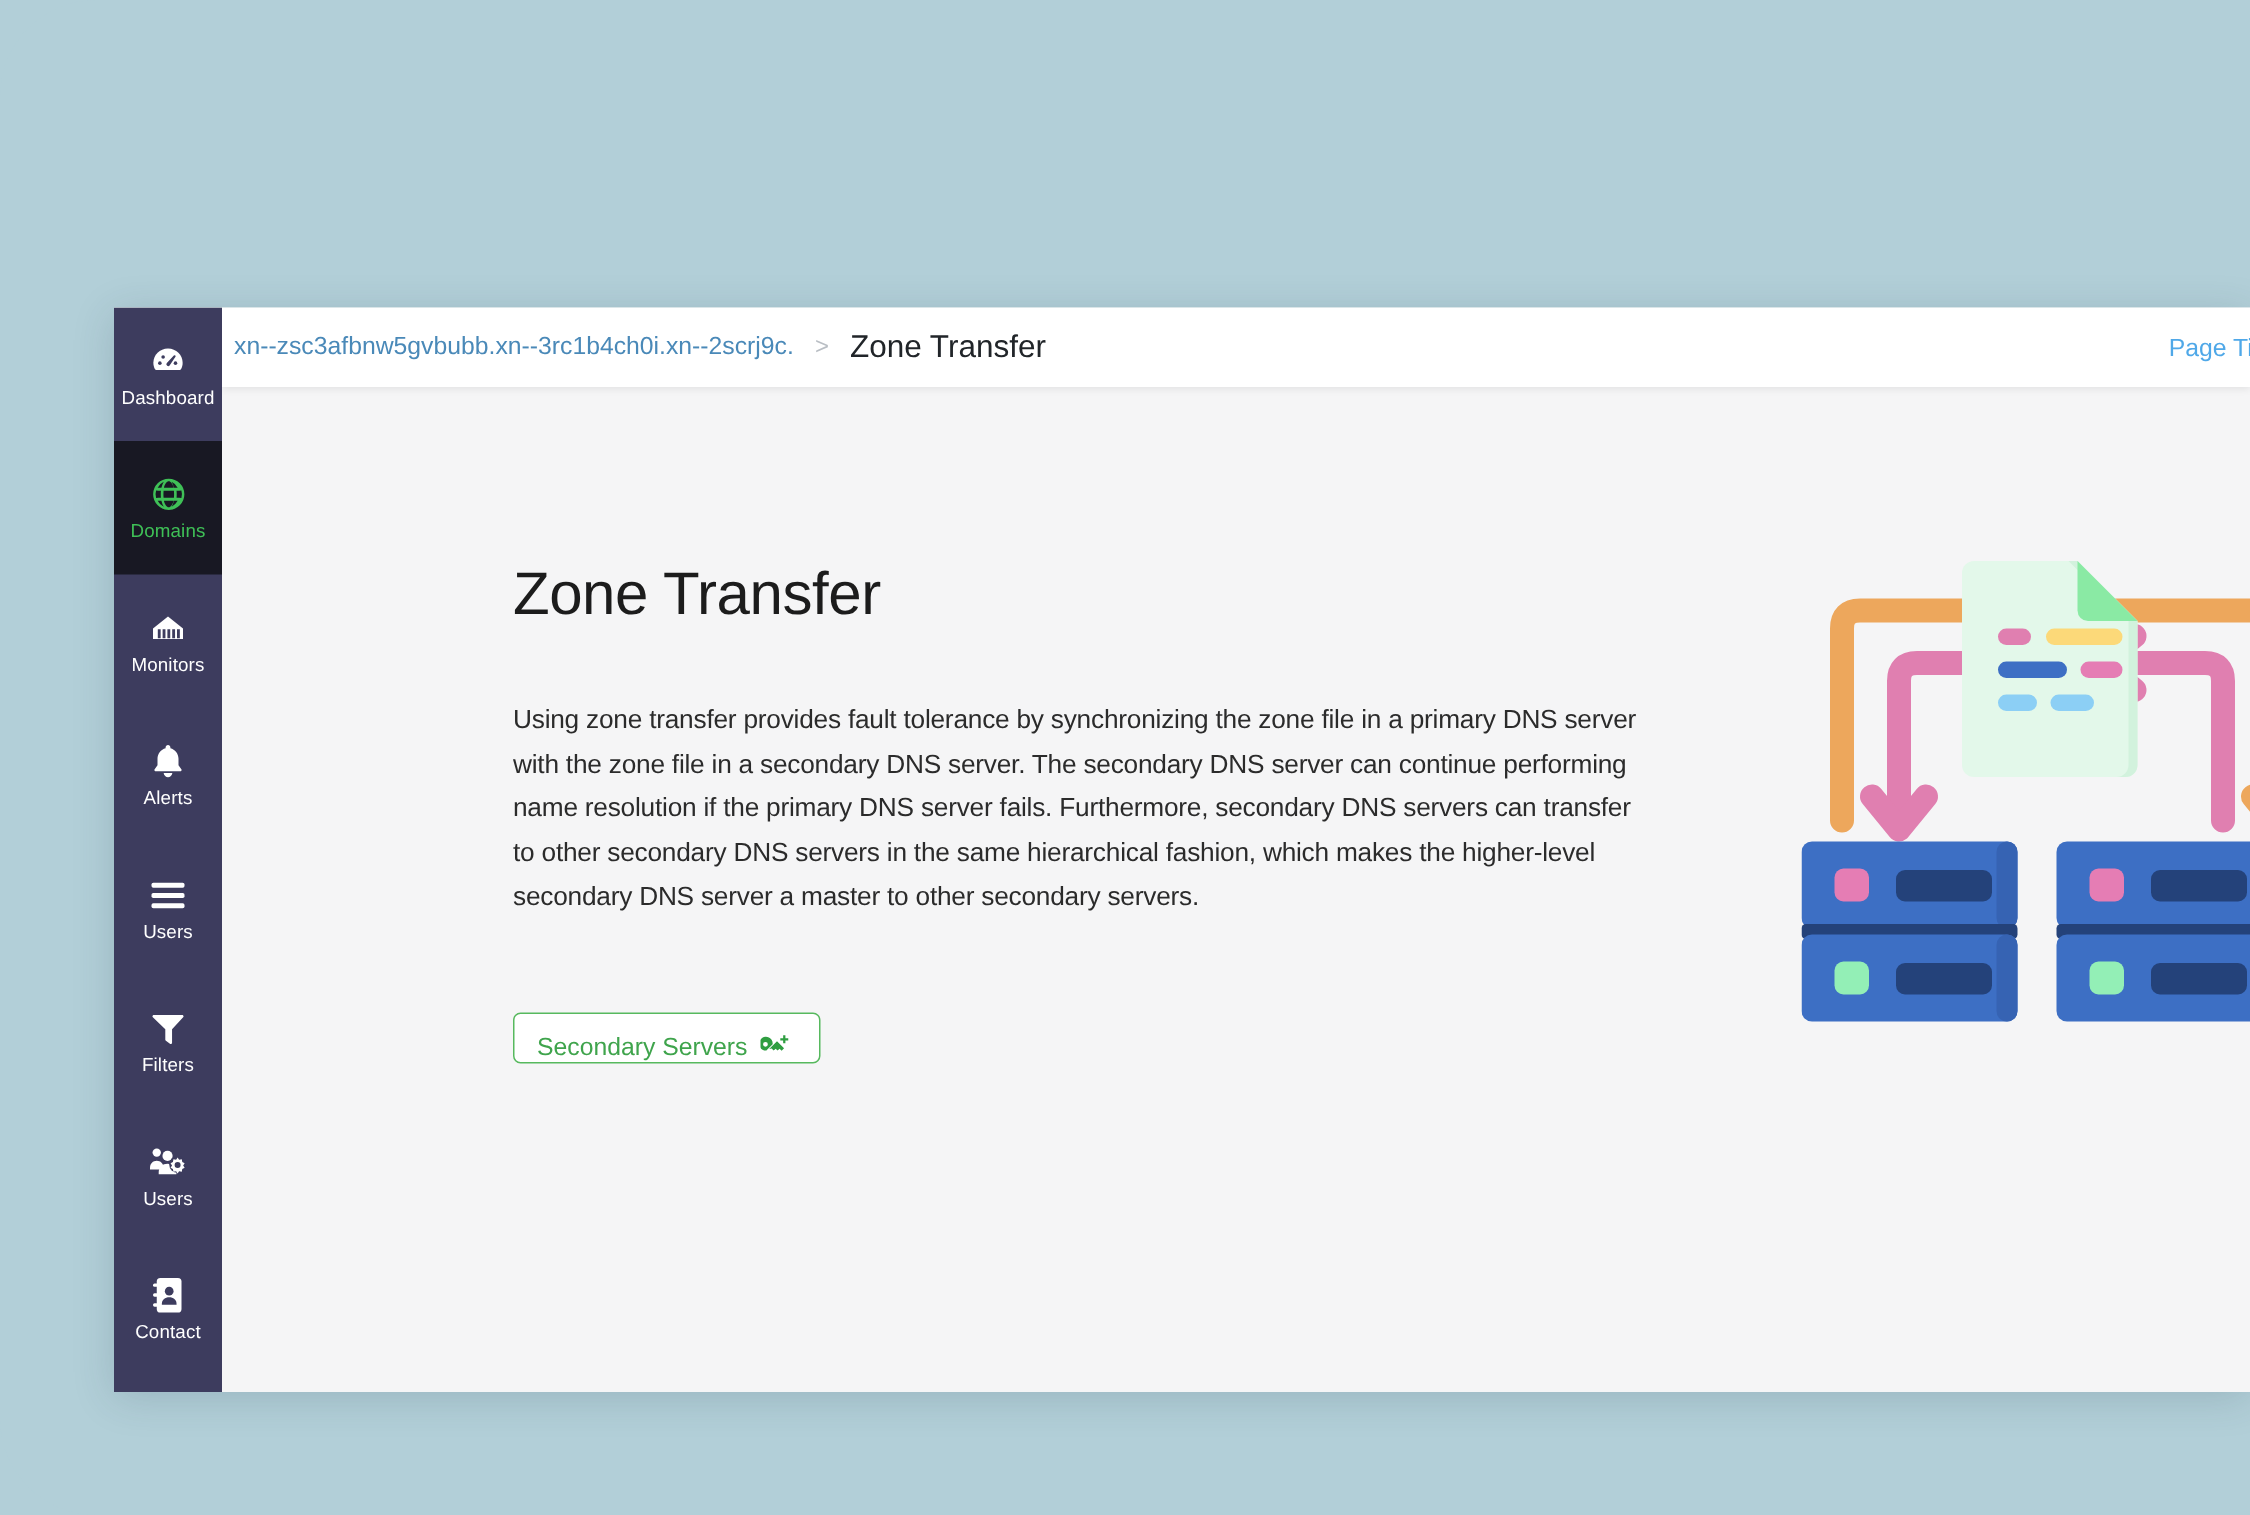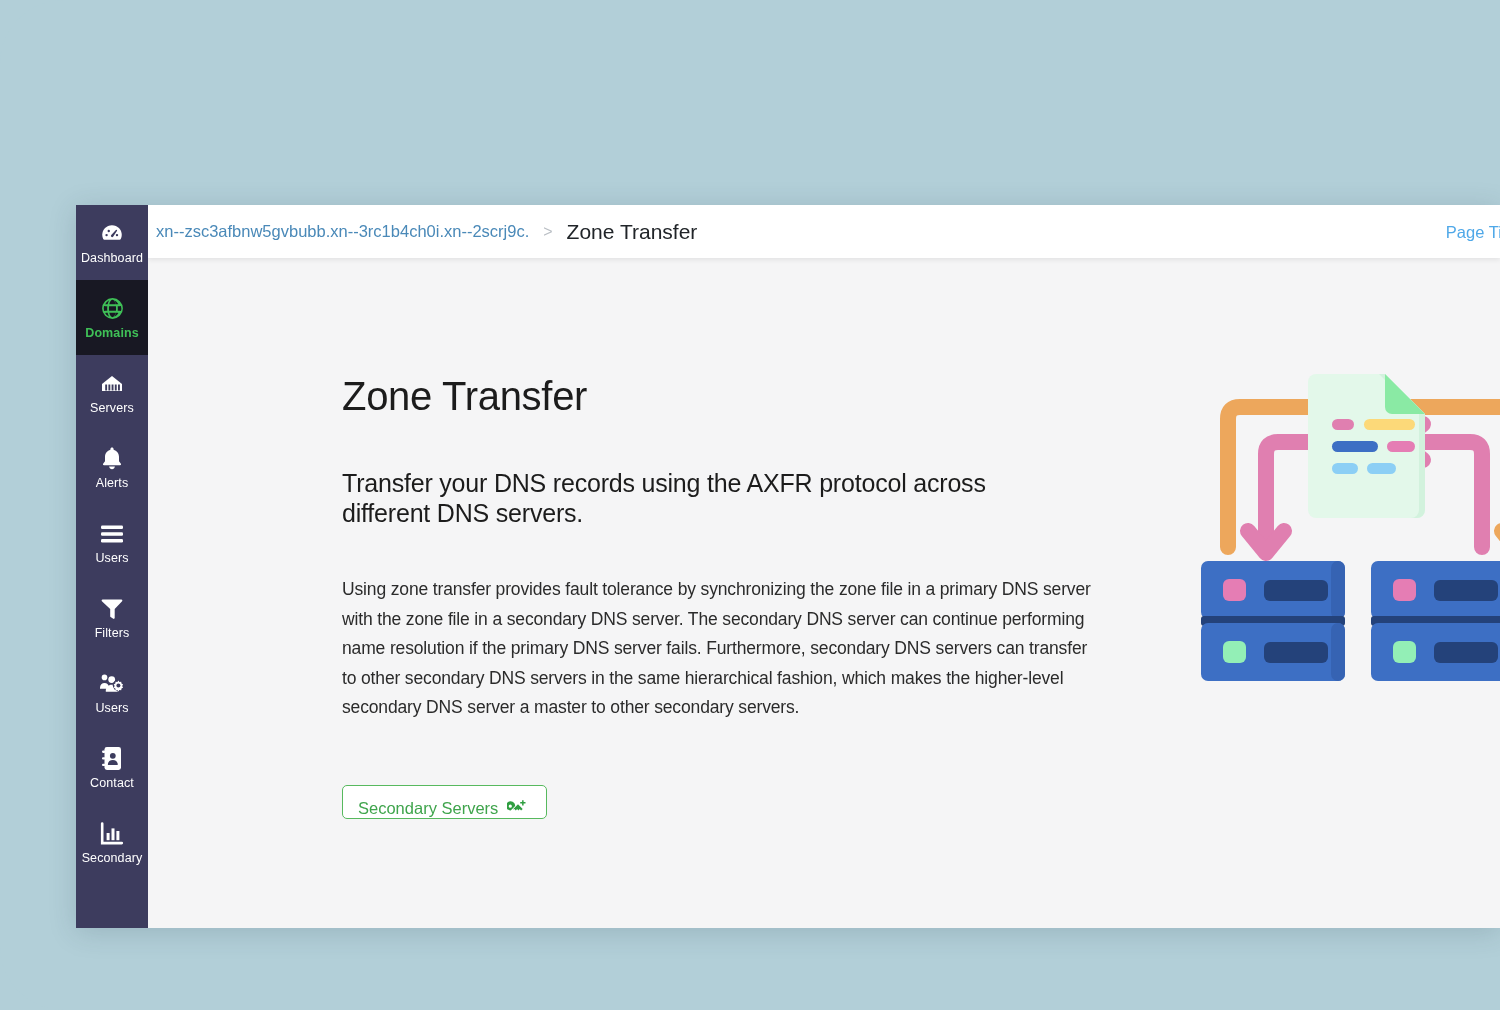--- a/index.html
+++ b/index.html
@@ -41,21 +41,21 @@
   #sidebar {
     position: absolute;
     left: 0; top: 0;
     width: 72px;
     height: 723px;
     background: #3d3c5e;
     z-index: 5;
   }
   .nav-item {
     width: 72px;
-    height: 75px;
+    height: 89px;
     display: flex;
     flex-direction: column;
     align-items: center;
     justify-content: center;
     gap: 5px;
     cursor: pointer;
     position: relative;
   }
   .nav-item .nav-icon {
     width: 26px; height: 26px;
@@ -65,21 +65,20 @@
   .nav-item .nav-icon svg { display:block; }
   .nav-label {
     font-size: 12.5px;
     color: #ffffff;
     letter-spacing: 0.1px;
     line-height: 1;
     white-space: nowrap;
   }
   .nav-item.active {
     background: #181823;
-    font-weight: bold;
   }
   .nav-item.active .nav-icon { color: #3fc057; }
   .nav-item.active .nav-label { color: #3fc057; }
 
   
   #topbar {
     position: absolute;
     left: 72px; top: 0;
     width: 1352px;
     height: 53px;
@@ -232,21 +231,21 @@
       <span class="nav-icon">
         <svg width="26" height="22" viewBox="0 0 26 22" fill="currentColor">
           <path d="M13 3L3 11v7h20v-7L13 3z"></path>
           <rect x="6.2" y="11.5" width="1.9" height="6" fill="#3d3c5e"></rect>
           <rect x="9.4" y="11.5" width="1.9" height="6" fill="#3d3c5e"></rect>
           <rect x="12.6" y="11.5" width="1.9" height="6" fill="#3d3c5e"></rect>
           <rect x="15.8" y="11.5" width="1.9" height="6" fill="#3d3c5e"></rect>
           <rect x="19" y="11.5" width="1.9" height="6" fill="#3d3c5e"></rect>
         </svg>
       </span>
-      <span class="nav-label">Servers</span>
+      <span class="nav-label">Monitors</span>
     </div>
 
     <div class="nav-item">
       <span class="nav-icon">
         <svg width="22" height="25" viewBox="0 0 22 25" fill="currentColor">
           <path d="M11 1.6c-.9 0-1.6.7-1.6 1.6v.6C6.3 4.6 4 7.4 4 10.8v4.4l-1.9 2.6c-.4.6 0 1.4.8 1.4h16.2c.8 0 1.2-.8.8-1.4L18 15.2v-4.4c0-3.4-2.3-6.2-5.4-7v-.6c0-.9-.7-1.6-1.6-1.6z"></path>
           <path d="M8.1 20.4c.2 1.6 1.5 2.8 2.9 2.8s2.7-1.2 2.9-2.8H8.1z"></path>
         </svg>
       </span>
       <span class="nav-label">Alerts</span>
@@ -321,21 +320,20 @@
       <span class="crumb-sep">&gt;</span>
       <span class="crumb-current">Zone Transfer</span>
     </div>
     <a id="page-tip">Page Tip</a>
   </header>
 
   <main id="content">
 
     <div id="text-col">
       <h1 id="hero-title">Zone Transfer</h1>
-      <h2 id="hero-sub">Transfer your DNS records using the AXFR protocol across different DNS servers.</h2>
       <p id="hero-body">Using zone transfer provides fault tolerance by synchronizing the zone file in a primary DNS server with the zone file in a secondary DNS server. The secondary DNS server can continue performing name resolution if the primary DNS server fails. Furthermore, secondary DNS servers can transfer to other secondary DNS servers in the same hierarchical fashion, which makes the higher-level secondary DNS server a master to other secondary servers.</p>
 
       <div id="cta-row">
         <button id="secondary-servers-btn">
           <span>Secondary Servers</span>
           <span class="key-icon">
             <svg width="19" height="17" viewBox="0 0 19 17" fill="currentColor">
               <path d="M7.4 3.2A4.6 4.6 0 103.6 10.4l.1.1 4.4-4.4a4.6 4.6 0 00-.7-2.9zm-4.1 4.6a1.6 1.6 0 11.0-3.2 1.6 1.6 0 010 3.2z"></path>
               <path d="M7.4 9.0l1.4 1.4 1.3-1.3 1.3 1.3 1.3-1.3 1.4 1.4 1.6-1.6L11 4.2 5.8 9.4z"></path>
               <path d="M15.1 0.2h1.5v1.9h1.9v1.5h-1.9v1.9h-1.5V3.6h-1.9V2.1h1.9V0.2z"></path>

